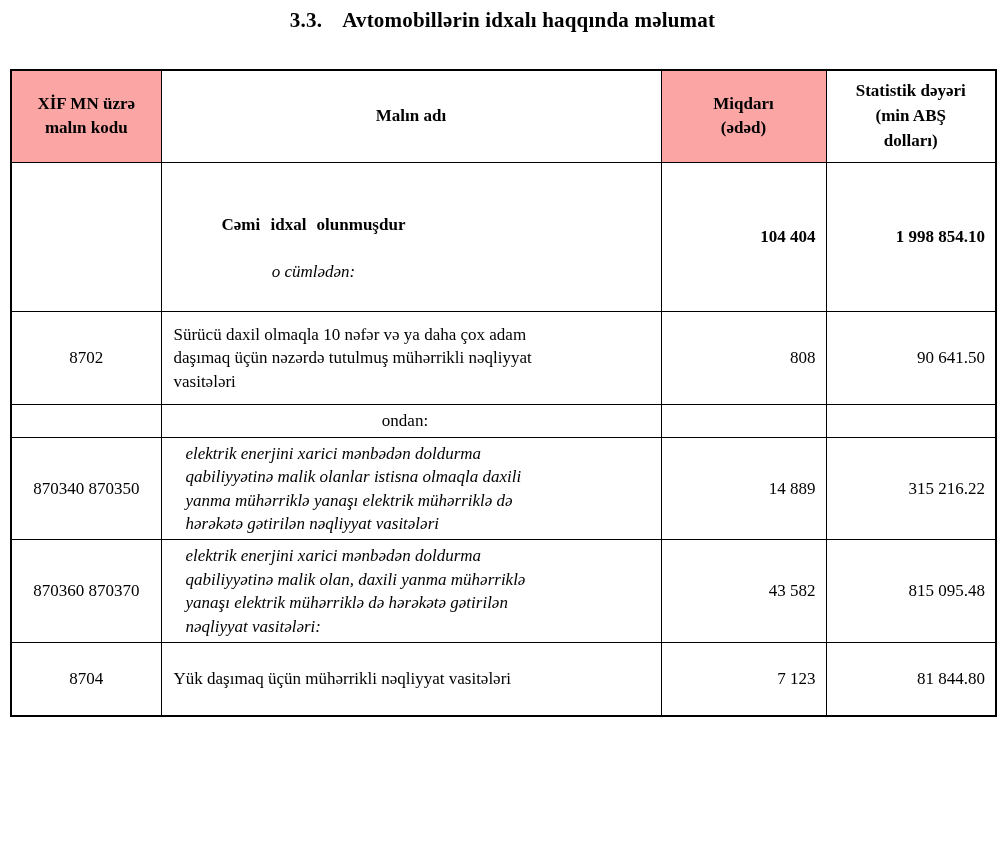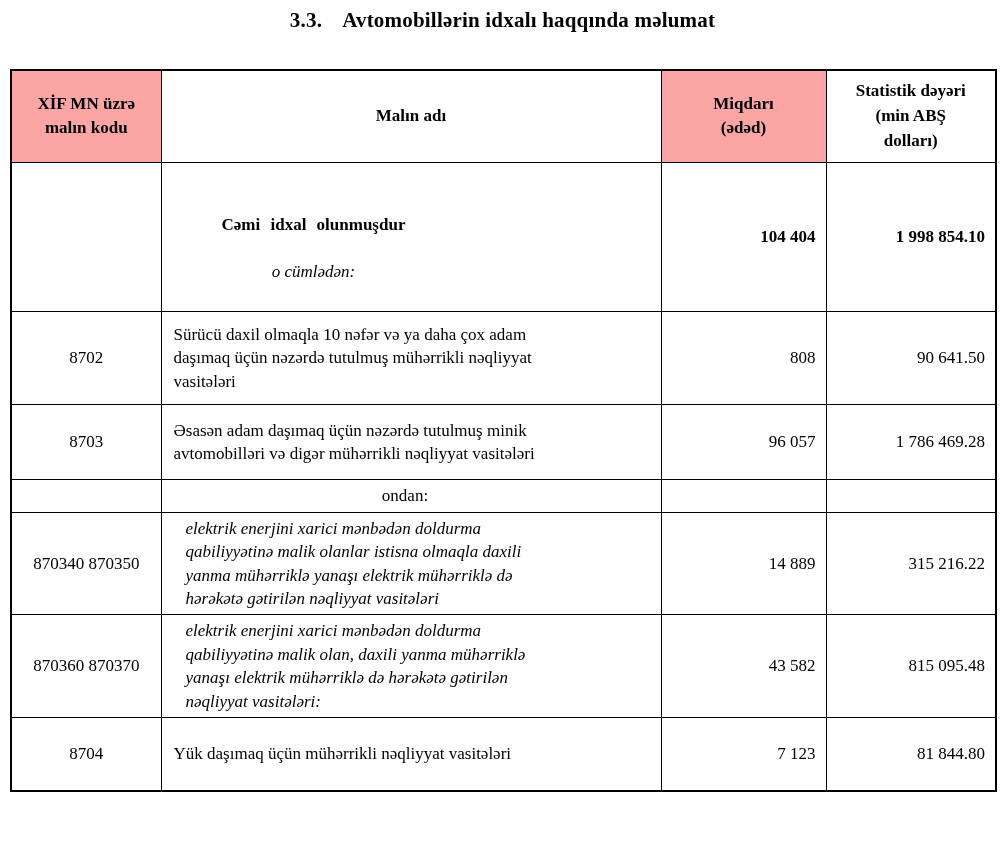--- a/index.html
+++ b/index.html
@@ -119,27 +119,20 @@
 
       <tr class="row-1">
         <td class="code">8702</td>
         <td class="name">Sürücü daxil olmaqla 10 nəfər və ya daha çox adam
 daşımaq üçün nəzərdə tutulmuş mühərrikli nəqliyyat
 vasitələri</td>
         <td class="num">808</td>
         <td class="num">90 641.50</td>
       </tr>
 
-      <tr class="row-2">
-        <td class="code">8703</td>
-        <td class="name">Əsasən adam daşımaq üçün nəzərdə tutulmuş minik
-avtomobilləri və digər mühərrikli nəqliyyat vasitələri</td>
-        <td class="num">96 057</td>
-        <td class="num">1 786 469.28</td>
-      </tr>
 
       <tr class="row-3 row-ondan">
         <td class="code"></td>
         <td class="name">ondan:</td>
         <td class="num"></td>
         <td class="num"></td>
       </tr>
 
       <tr class="row-4 row-sub">
         <td class="code">870340 870350</td>

